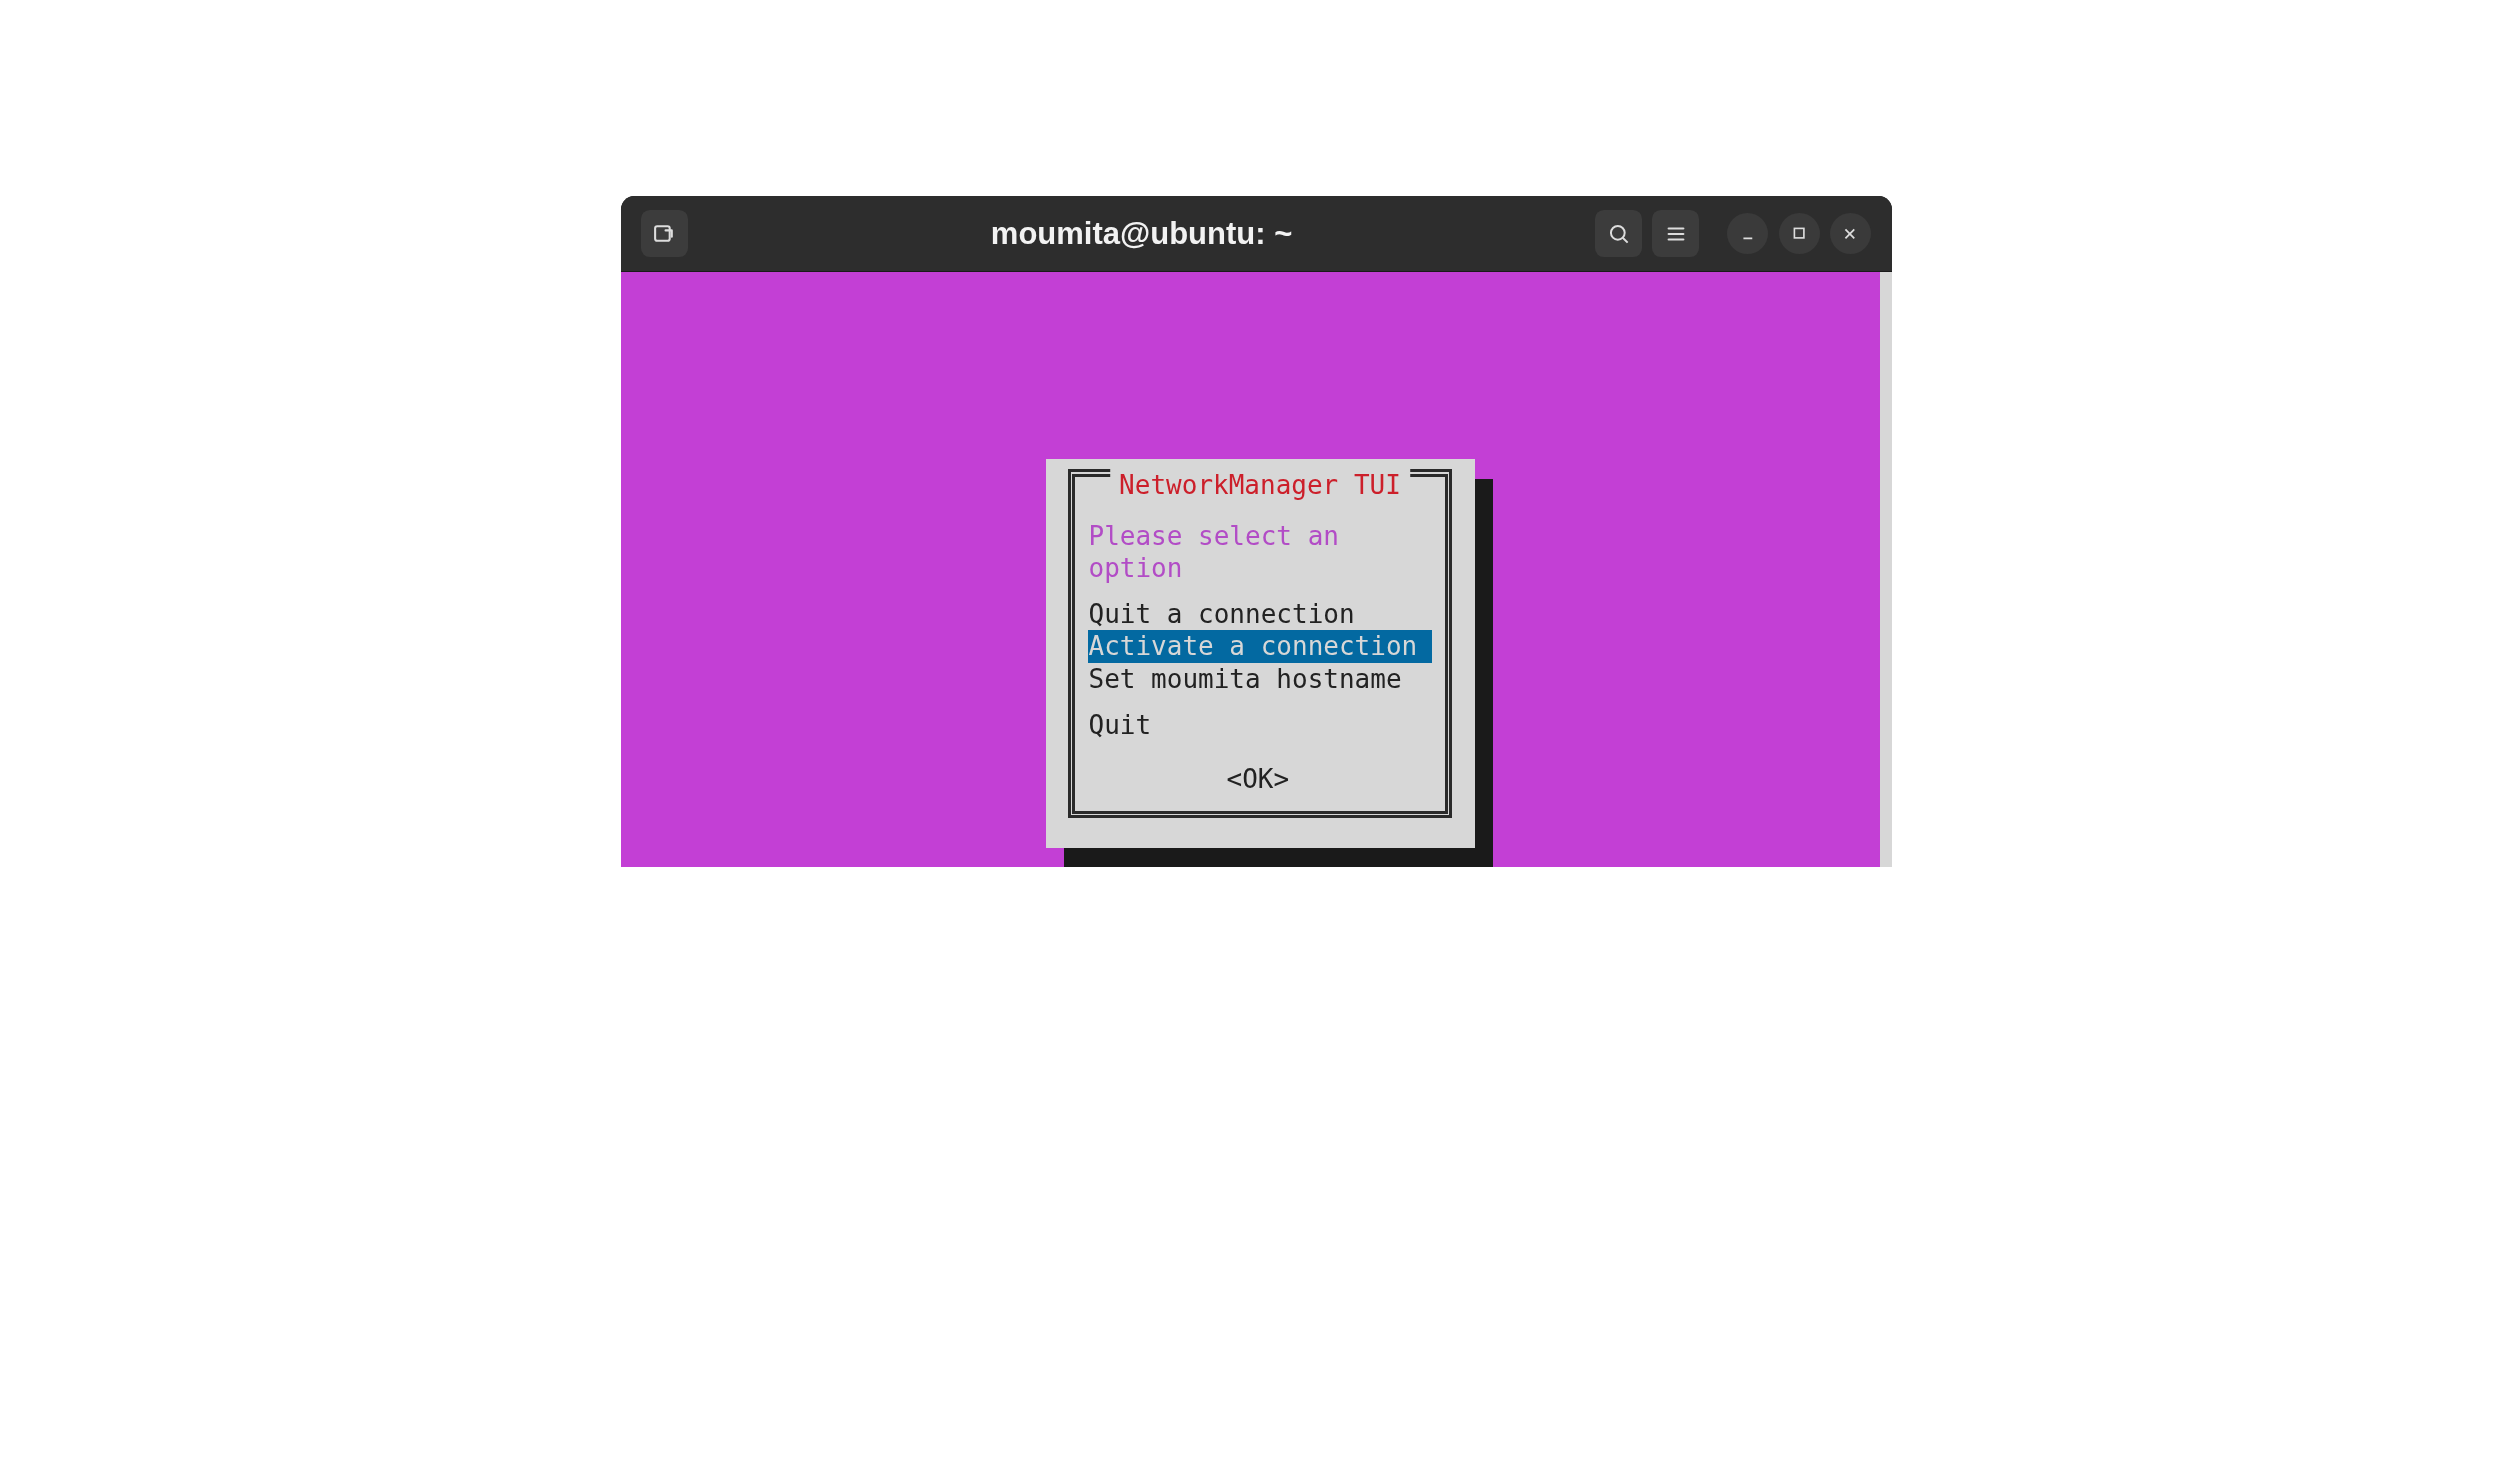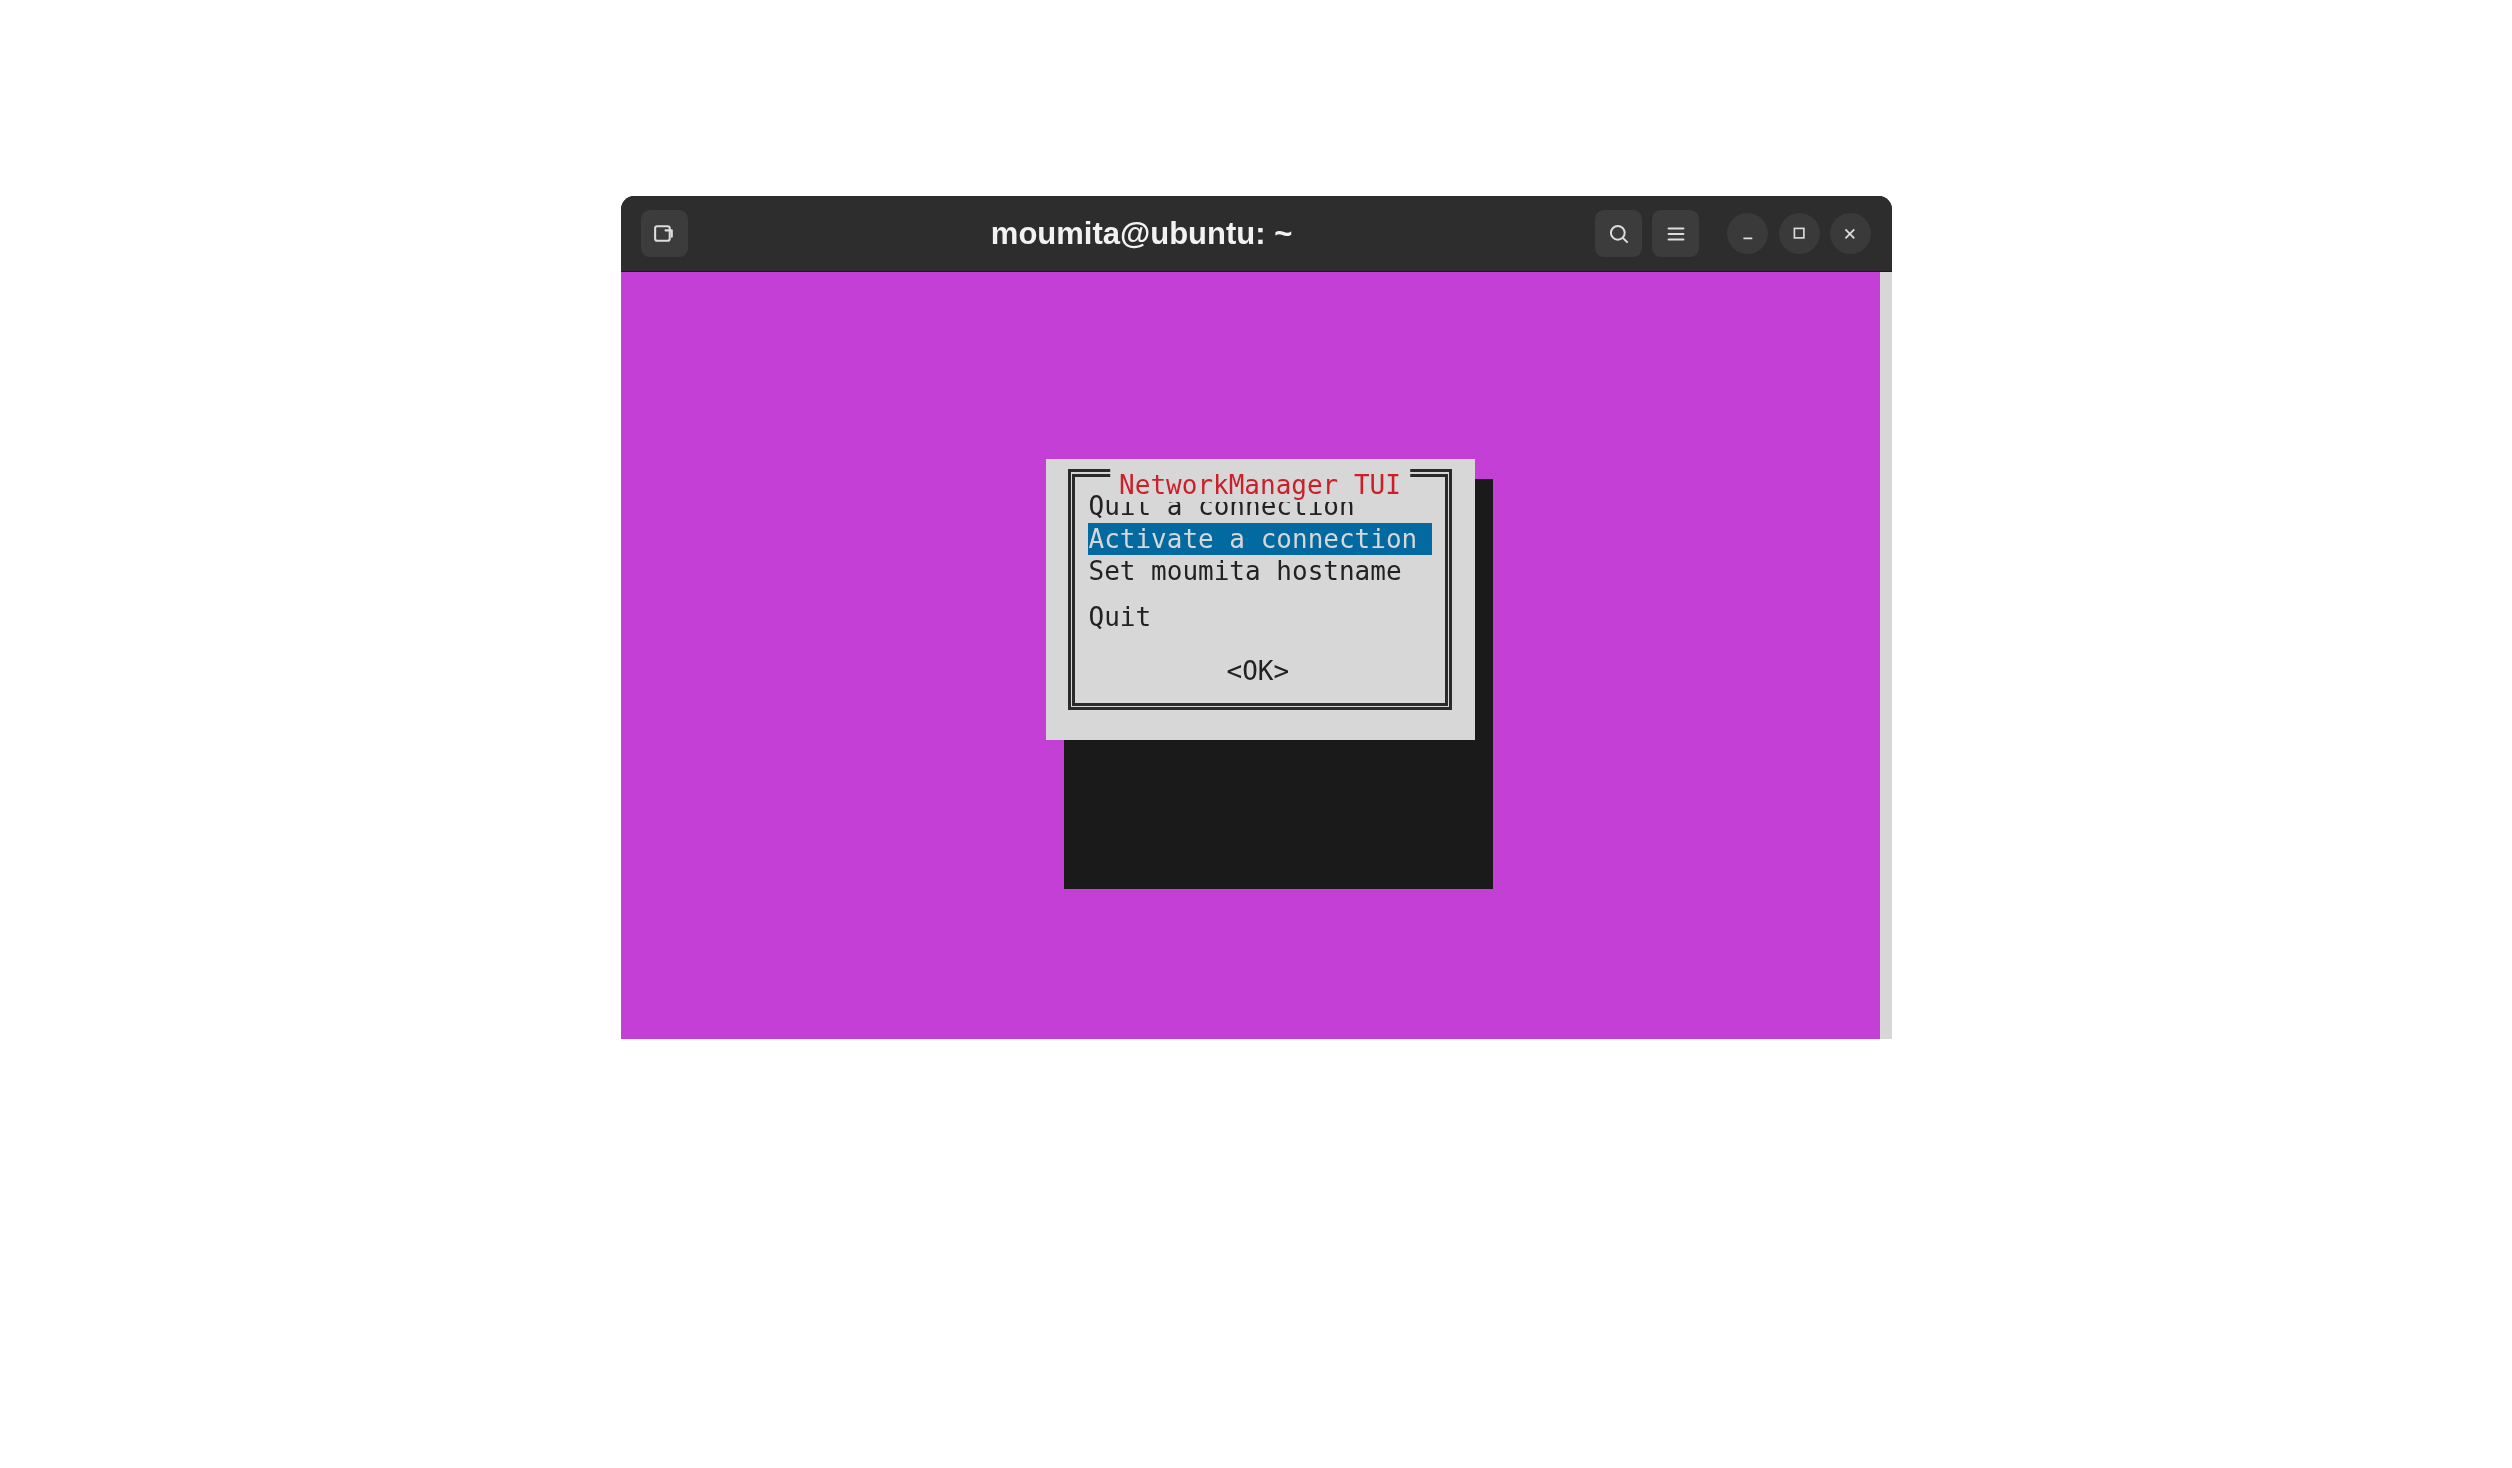--- a/index.html
+++ b/index.html
@@ -46,21 +46,21 @@
     .tb-title {
       flex: 1;
       text-align: center;
       color: #f2f2f2;
       font-weight: 600;
       font-size: 31px;
     }
     .tb-spacer { width: 7.4px; }
     .terminal-body {
       width: 100%;
-      height: 768px;
+      height: 596px;
       background: #c33fd5;
       position: relative;
       border-top: 1.5px solid #1a1a1a;
     }
     .terminal-body .scrollbar-track {
       position: absolute;
       right: 0;
       top: 0;
       width: 11.8px;
       height: 100%;
@@ -199,20 +199,21 @@
   <div class="terminal-body">
     <div class="scrollbar-track"></div>
 
     <div class="tui-shadow"></div>
     <div class="tui-box">
       <div class="tui-frame">
         <div class="tui-inner">
           <div class="tui-title-row">
             <span class="tui-title">NetworkManager TUI</span>
           </div>
+          <div class="tui-prompt">Please select an option</div>
 
           <div class="menu-item">Quit a connection</div>
           <div class="menu-item selected"><span>Activate a connection</span>  </div>
           <div class="menu-item">Set moumita hostname</div>
           <div class="menu-gap"></div>
           <div class="menu-item">Quit</div>
 
           <div class="ok-row">
             <span class="menu-item">&lt;OK&gt;</span>
           </div>

